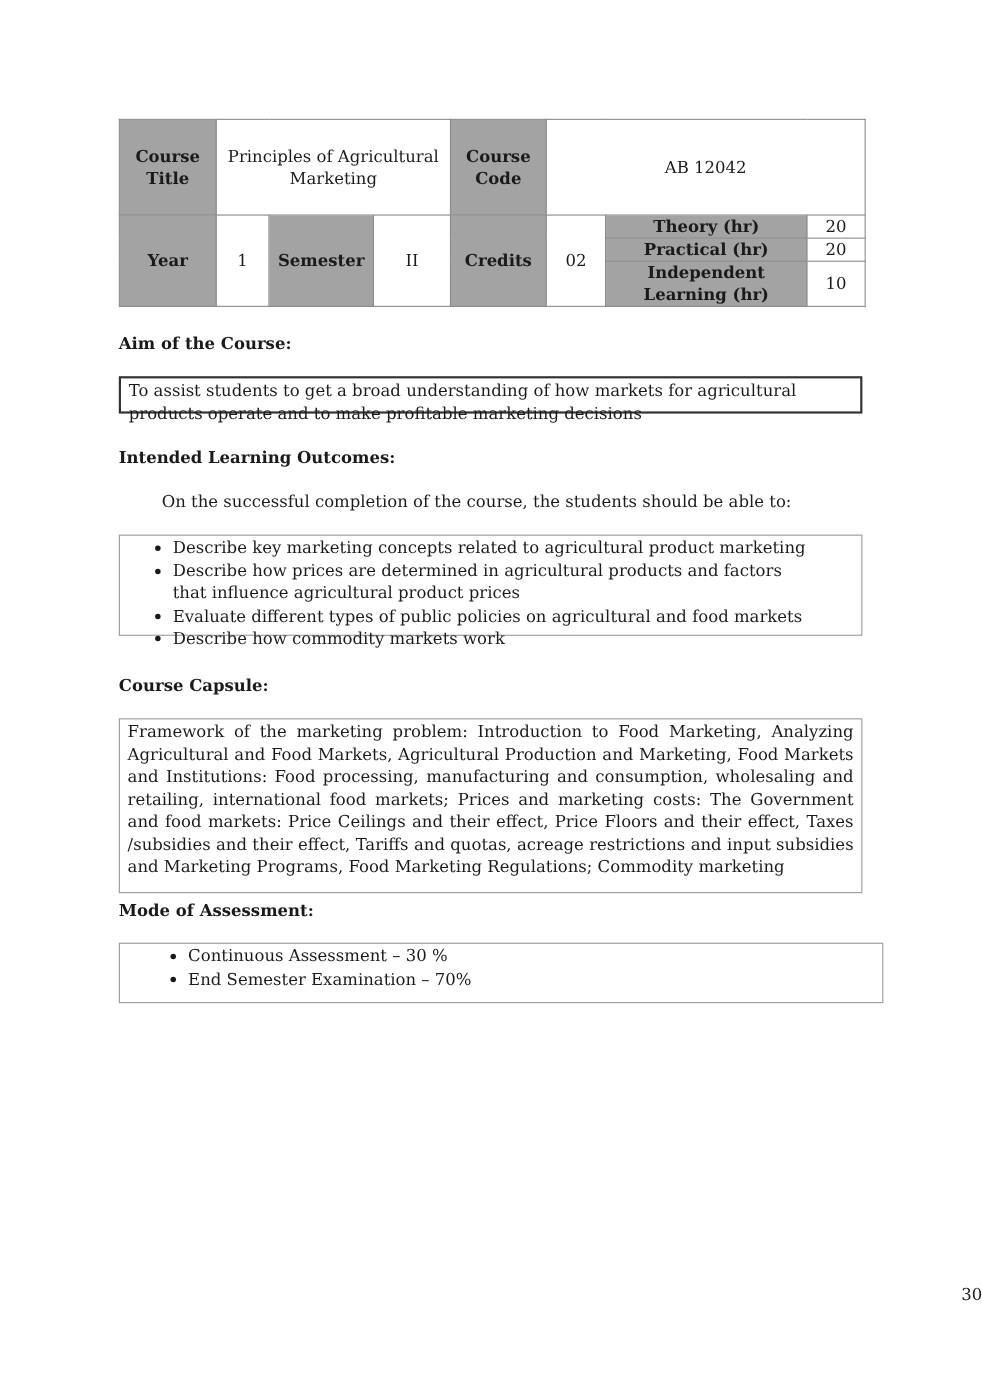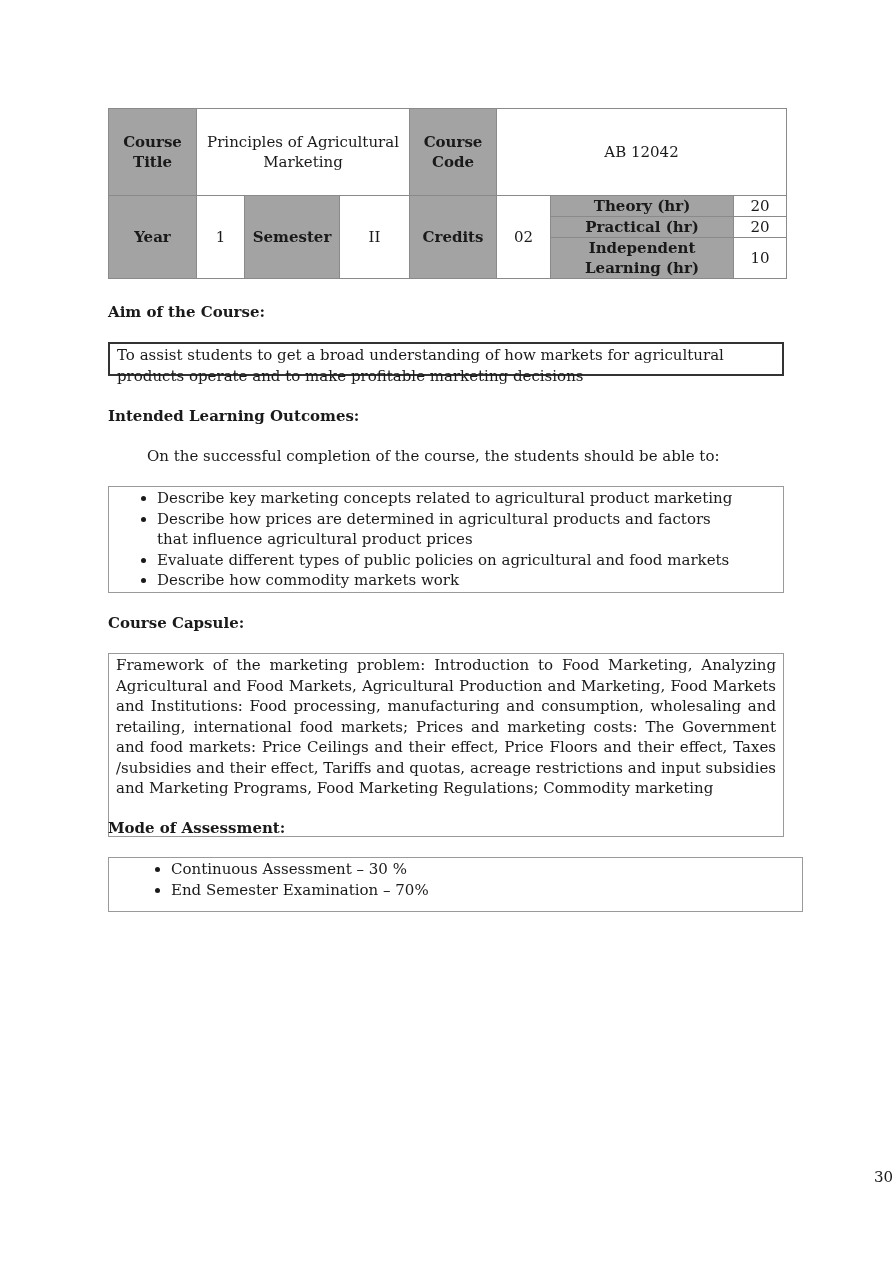--- a/index.html
+++ b/index.html
@@ -27,24 +27,24 @@
   }
   .plain {
     position: absolute; left: 108px; font-size: 15px;
   }
   .box {
     position: absolute; left: 108px; width: 676px;
     border: 1px solid #9a9a9a; box-sizing: border-box;
     font-size: 15px; line-height: 20.5px;
   }
   .aim { border: 2px solid #333; padding: 1px 7px; top: 342px; height: 34px; }
-  .ilo { top: 486px; height: 107px; padding: 1px 0; }
+  .ilo { top: 486px; height: 92px; padding: 1px 0; }
   .ilo ul, .assess ul { margin: 0; padding-left: 48px; }
   .ilo li, .assess li { list-style: disc; padding-left: 0px; }
-  .capsule { top: 653px; height: 184px; padding: 1px 7px; text-align: justify; }
+  .capsule { top: 653px; height: 159px; padding: 1px 7px; text-align: justify; }
   .assess { top: 857px; width: 695px; height: 55px; padding: 1px 0; }
   .assess ul { padding-left: 62px; }
   .page-num { position: absolute; left: 0; width: 893px; top: 1168px; text-align: right; font-size: 15px; }
 </style>
 </head>
 <body>
 
 <table class="info-table">
   <colgroup>
     <col style="width:88px">

